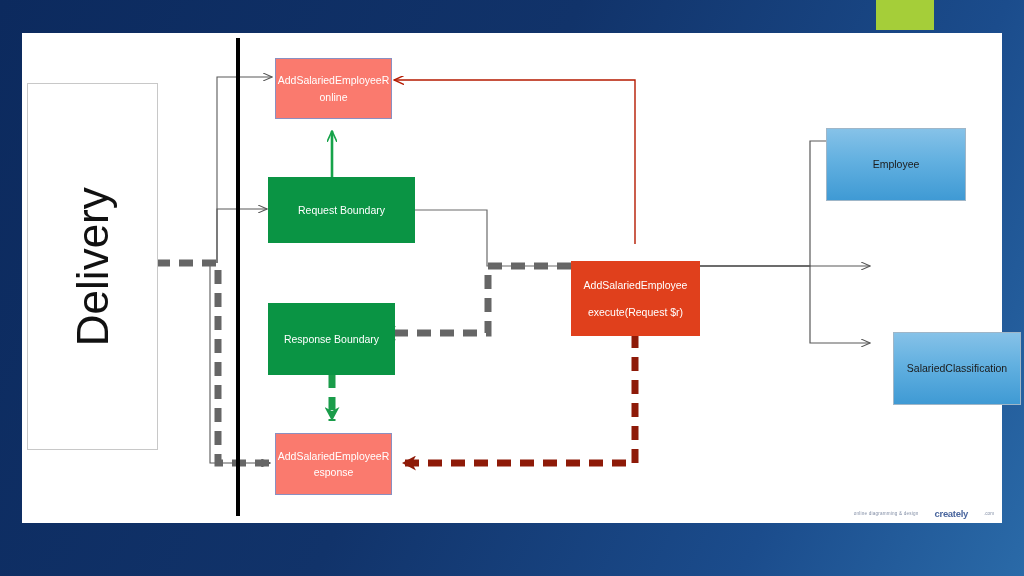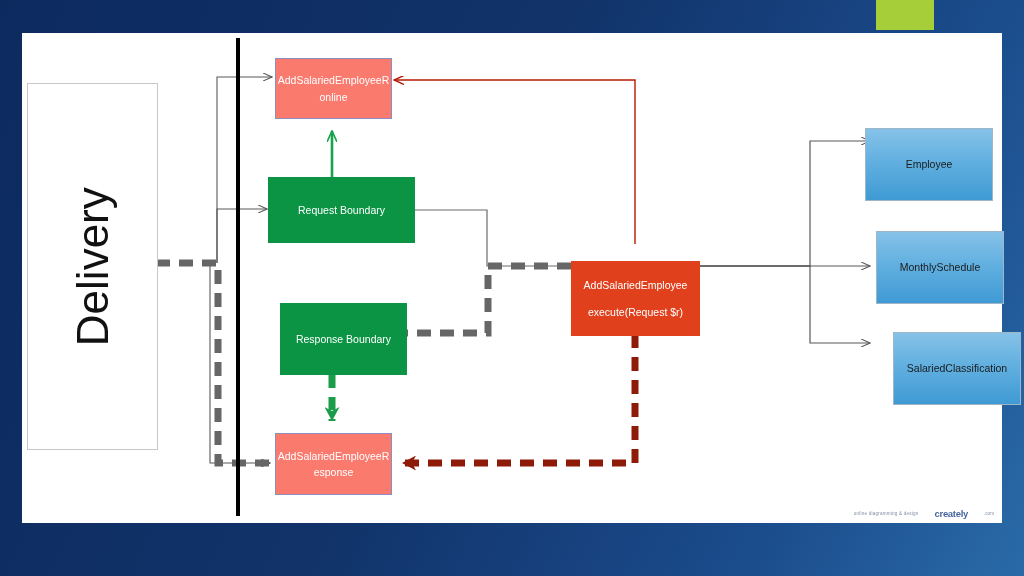--- a/index.html
+++ b/index.html
@@ -170,41 +170,38 @@
 
     <div class="node n-red" style="left:253px;top:25px;width:117px;height:61px;">
       <span class="ln">AddSalariedEmployeeR</span>
       <span class="ln">online</span>
     </div>
 
     <div class="node n-green" style="left:246px;top:144px;width:147px;height:66px;">
       <span class="ln">Request Boundary</span>
     </div>
 
-    <div class="node n-green" style="left:258px;top:270px;width:127px;height:72px;">
+    <div class="node n-green" style="left:246px;top:270px;width:127px;height:72px;">
       <span class="ln">Response Boundary</span>
     </div>
 
     <div class="node n-red" style="left:253px;top:400px;width:117px;height:62px;">
       <span class="ln">AddSalariedEmployeeR</span>
       <span class="ln">esponse</span>
     </div>
 
     <div class="node n-orange" style="left:549px;top:196px;width:129px;height:75px;margin-top:32px;">
       <span class="ln">AddSalariedEmployee</span>
       <span class="ln">execute(Request $r)</span>
     </div>
 
-    <div class="node n-blue" style="left:843px;top:95px;width:128px;height:73px;">
+    <div class="node n-blue" style="left:804px;top:95px;width:140px;height:73px;">
       <span class="ln">Employee</span>
     </div>
 
-    <div class="node n-blue" style="left:854px;top:198px;width:128px;height:73px;">
-      <span class="ln">MonthlySchedule</span>
-    </div>
 
     <div class="node n-blue" style="left:854px;top:299px;width:128px;height:73px;margin-left:17px;">
       <span class="ln">SalariedClassification</span>
     </div>
 
     <div class="watermark">
       <span class="wm-txt">online diagramming &amp; design</span>
       <span class="wm-brand">creately</span>
       <span class="wm-com">.com</span>
     </div>

